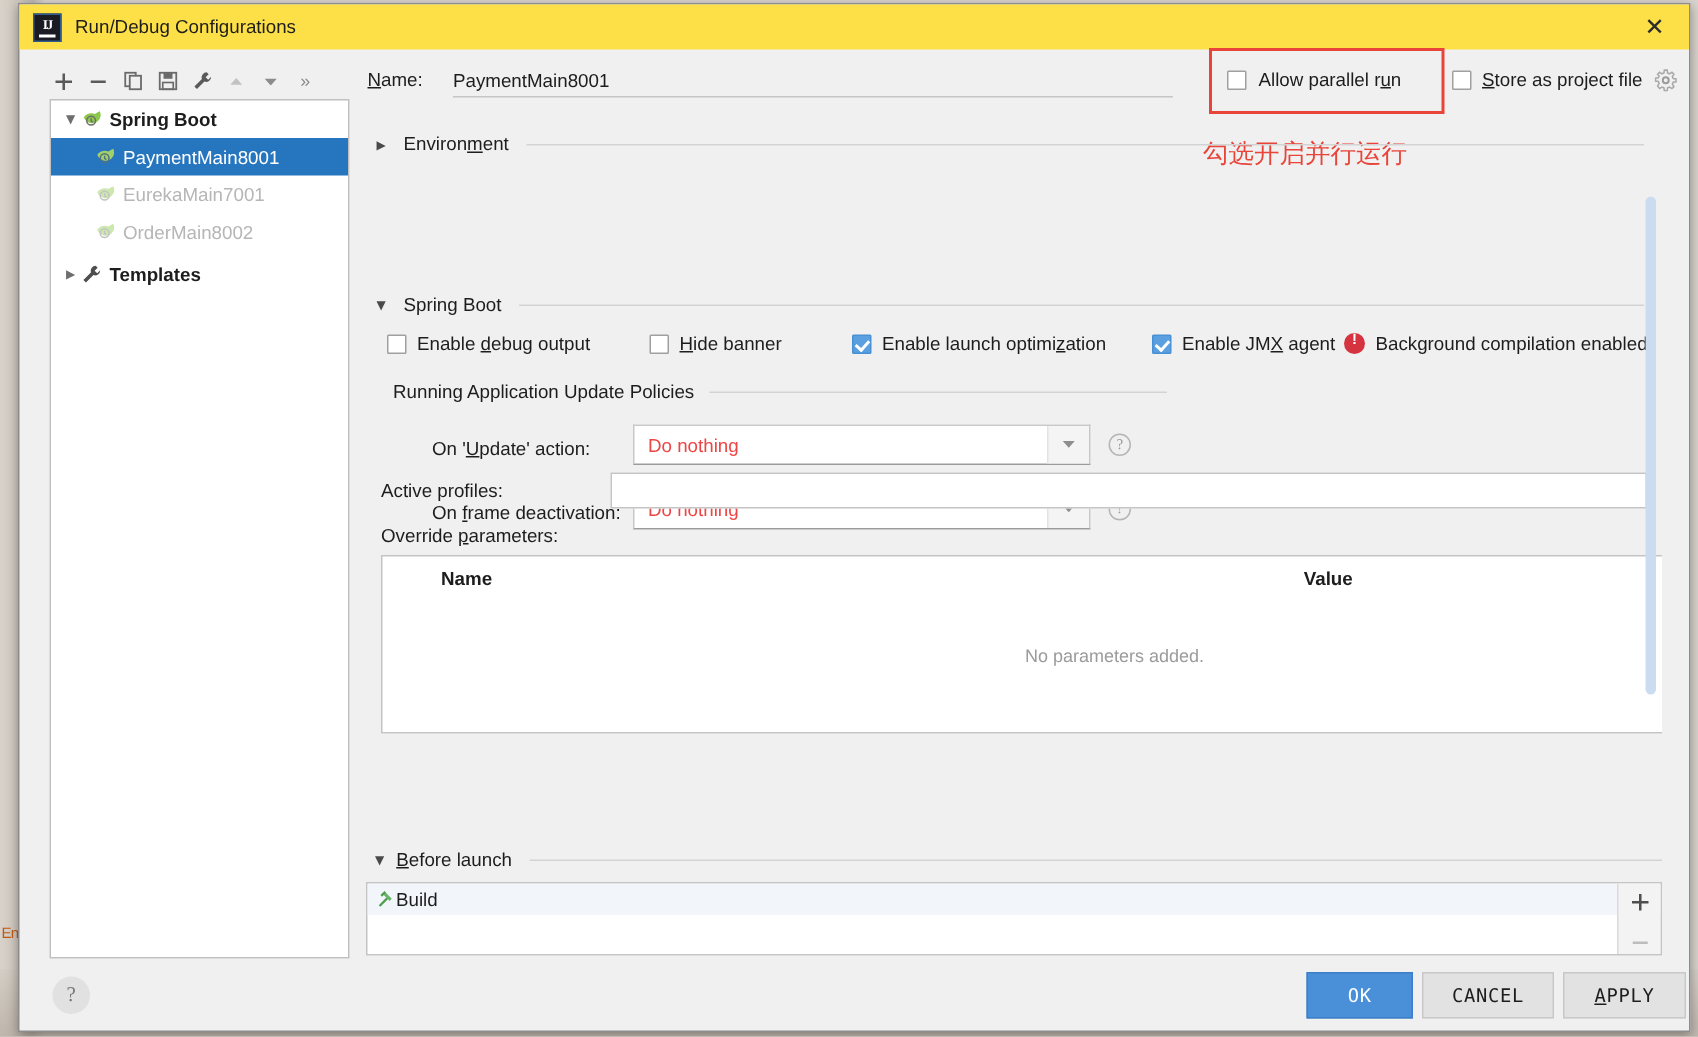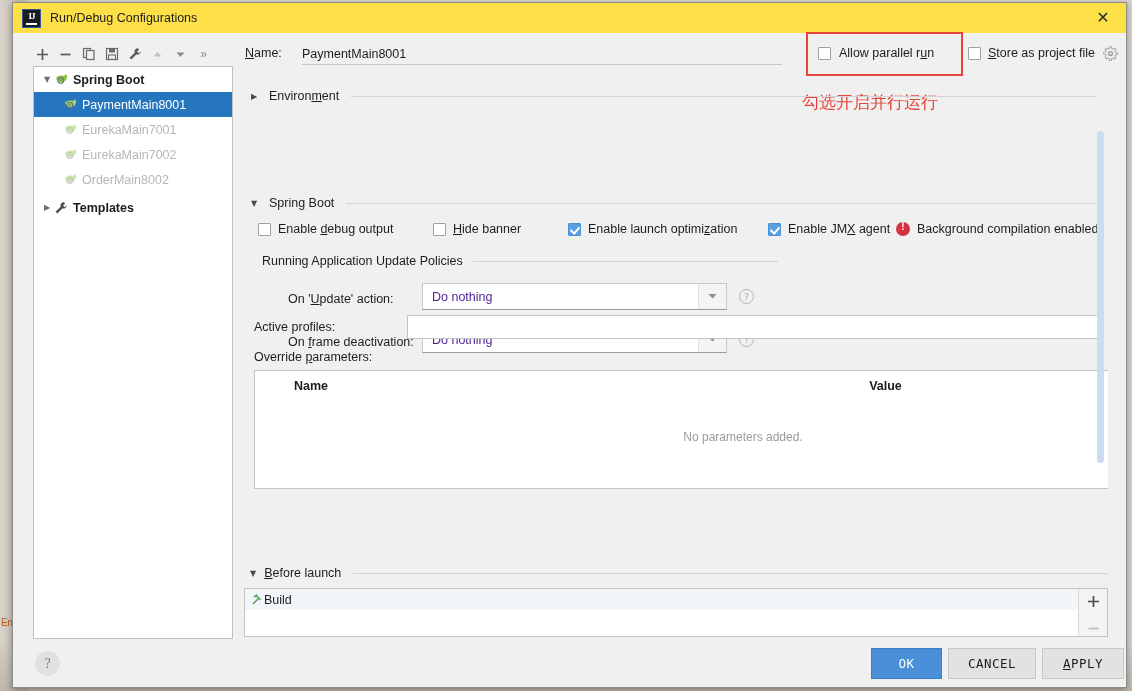--- a/index.html
+++ b/index.html
@@ -253,21 +253,21 @@
   .field-label { font-size: 12.5px; color: #1d1d1d; }
   .combo {
     position: relative;
     height: 27px;
     background: #ffffff;
     border: 1px solid #c8c8c8;
     border-bottom: 1px solid #9b9b9b;
     box-sizing: border-box;
     display: flex; align-items: center;
     padding-left: 9px;
-    font-size: 12.5px; color: #4c1d95;
+    font-size: 12.5px; color: #ef4444;
     cursor: pointer;
   }
   .combo-arrow {
     position: absolute; right: 0; top: 0; bottom: 0;
     width: 27px;
     background: #f4f4f4;
     border-left: 1px solid #e3e3e3;
     display: flex; align-items: center; justify-content: center;
   }
   .help-icon {
@@ -538,30 +538,20 @@
         <span class="tree-icon">
           <svg width="15" height="15" viewBox="0 0 16 16">
             <path d="M13.4 2.3a6.2 6.2 0 0 1-1.3 6.9A6.2 6.2 0 0 1 2 6.5c1.6-2.3 5-3.6 8-2.3.9-.6 2.3-1.4 3.4-1.9z" fill="#cde8ae"></path>
             <circle cx="7.2" cy="9" r="3.1" fill="none" stroke="#c3c3c3" stroke-width="1.1"></circle>
             <path d="M7.2 7.3v1.8l1.2.9" stroke="#c3c3c3" stroke-width="1" fill="none"></path>
           </svg>
         </span>
         <span>EurekaMain7001</span>
       </div>
 
-      <div class="tree-row child muted">
-        <span class="tree-icon">
-          <svg width="15" height="15" viewBox="0 0 16 16">
-            <path d="M13.4 2.3a6.2 6.2 0 0 1-1.3 6.9A6.2 6.2 0 0 1 2 6.5c1.6-2.3 5-3.6 8-2.3.9-.6 2.3-1.4 3.4-1.9z" fill="#cde8ae"></path>
-            <circle cx="7.2" cy="9" r="3.1" fill="none" stroke="#c3c3c3" stroke-width="1.1"></circle>
-            <path d="M7.2 7.3v1.8l1.2.9" stroke="#c3c3c3" stroke-width="1" fill="none"></path>
-          </svg>
-        </span>
-        <span>EurekaMain7002</span>
-      </div>
 
       <div class="tree-row child muted">
         <span class="tree-icon">
           <svg width="15" height="15" viewBox="0 0 16 16">
             <path d="M13.4 2.3a6.2 6.2 0 0 1-1.3 6.9A6.2 6.2 0 0 1 2 6.5c1.6-2.3 5-3.6 8-2.3.9-.6 2.3-1.4 3.4-1.9z" fill="#cde8ae"></path>
             <circle cx="7.2" cy="9" r="3.1" fill="none" stroke="#c3c3c3" stroke-width="1.1"></circle>
             <path d="M7.2 7.3v1.8l1.2.9" stroke="#c3c3c3" stroke-width="1" fill="none"></path>
           </svg>
         </span>
         <span>OrderMain8002</span>

